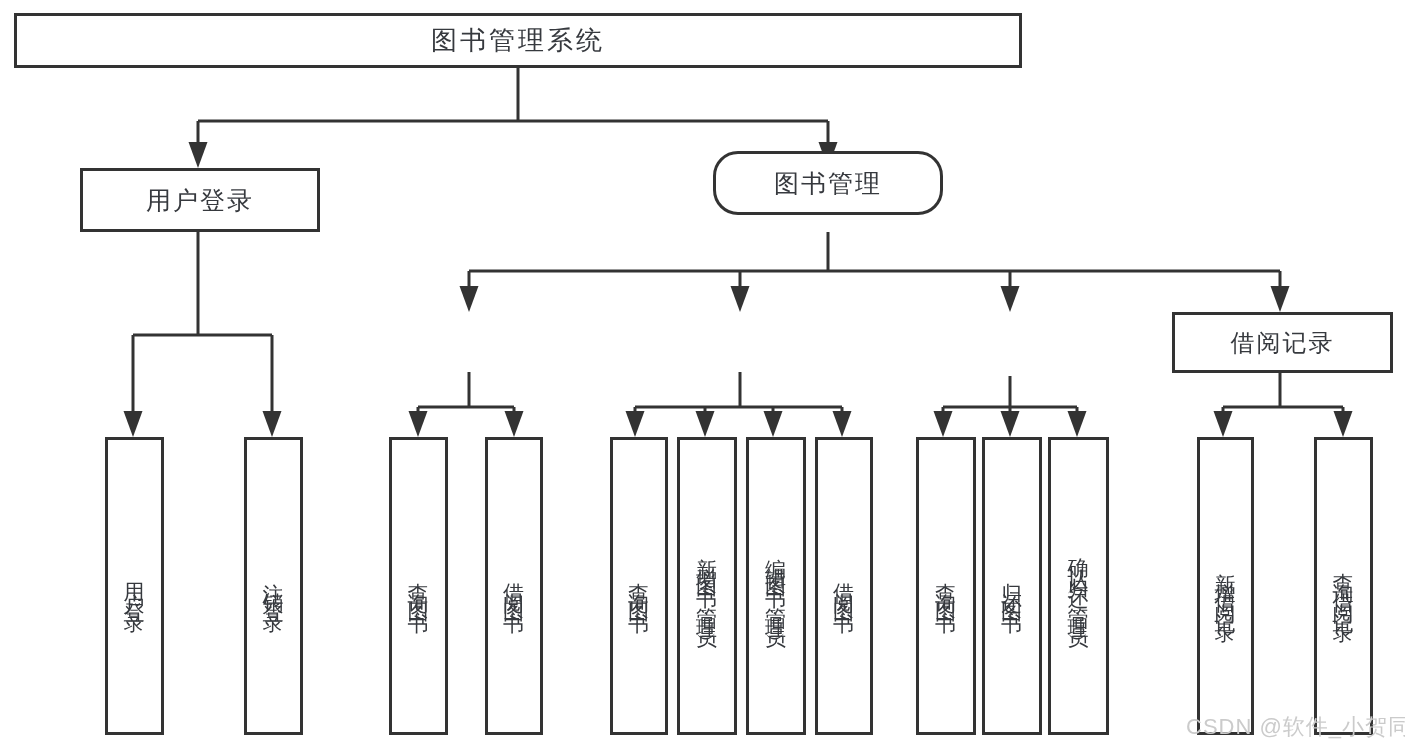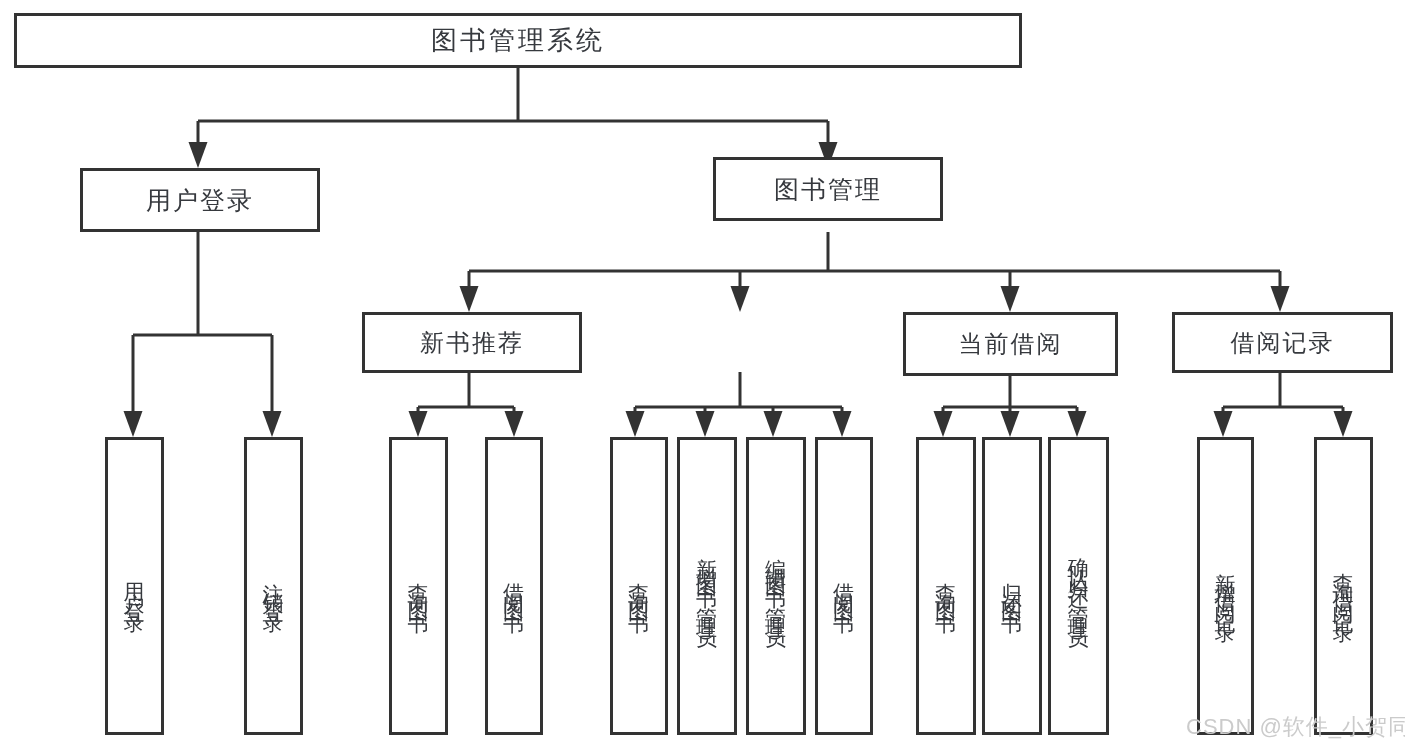--- a/index.html
+++ b/index.html
@@ -110,30 +110,24 @@
     </g>
   </svg>
 
   <div class="hbox title" style="left:14px;top:13px;width:1008px;height:55px;">
     <span class="lbl">图书管理系统</span>
   </div>
 
   <div class="hbox lvl2" style="left:80px;top:168px;width:240px;height:64px;">
     <span class="lbl">用户登录</span>
   </div>
-  <div class="hbox lvl2" style="left:713px;top:157px;width:230px;height:64px;">
+  <div class="hbox lvl2" style="left:713px;top:151px;width:230px;height:64px;border-radius:25px;">
     <span class="lbl">图书管理</span>
   </div>
 
-  <div class="hbox" style="left:362px;top:312px;width:220px;height:61px;">
-    <span class="lbl">新书推荐</span>
-  </div>
-  <div class="hbox" style="left:903px;top:312px;width:215px;height:64px;">
-    <span class="lbl">当前借阅</span>
-  </div>
   <div class="hbox" style="left:1172px;top:312px;width:221px;height:61px;text-align:center;">
     <span class="lbl">借阅记录</span>
   </div>
 
   <div class="vbox" style="left:105px;top:437px;width:59px;height:298px;">
     <span class="lbl">用户登录</span>
   </div>
   <div class="vbox" style="left:244px;top:437px;width:59px;height:298px;">
     <span class="lbl">注销登录</span>
   </div>

